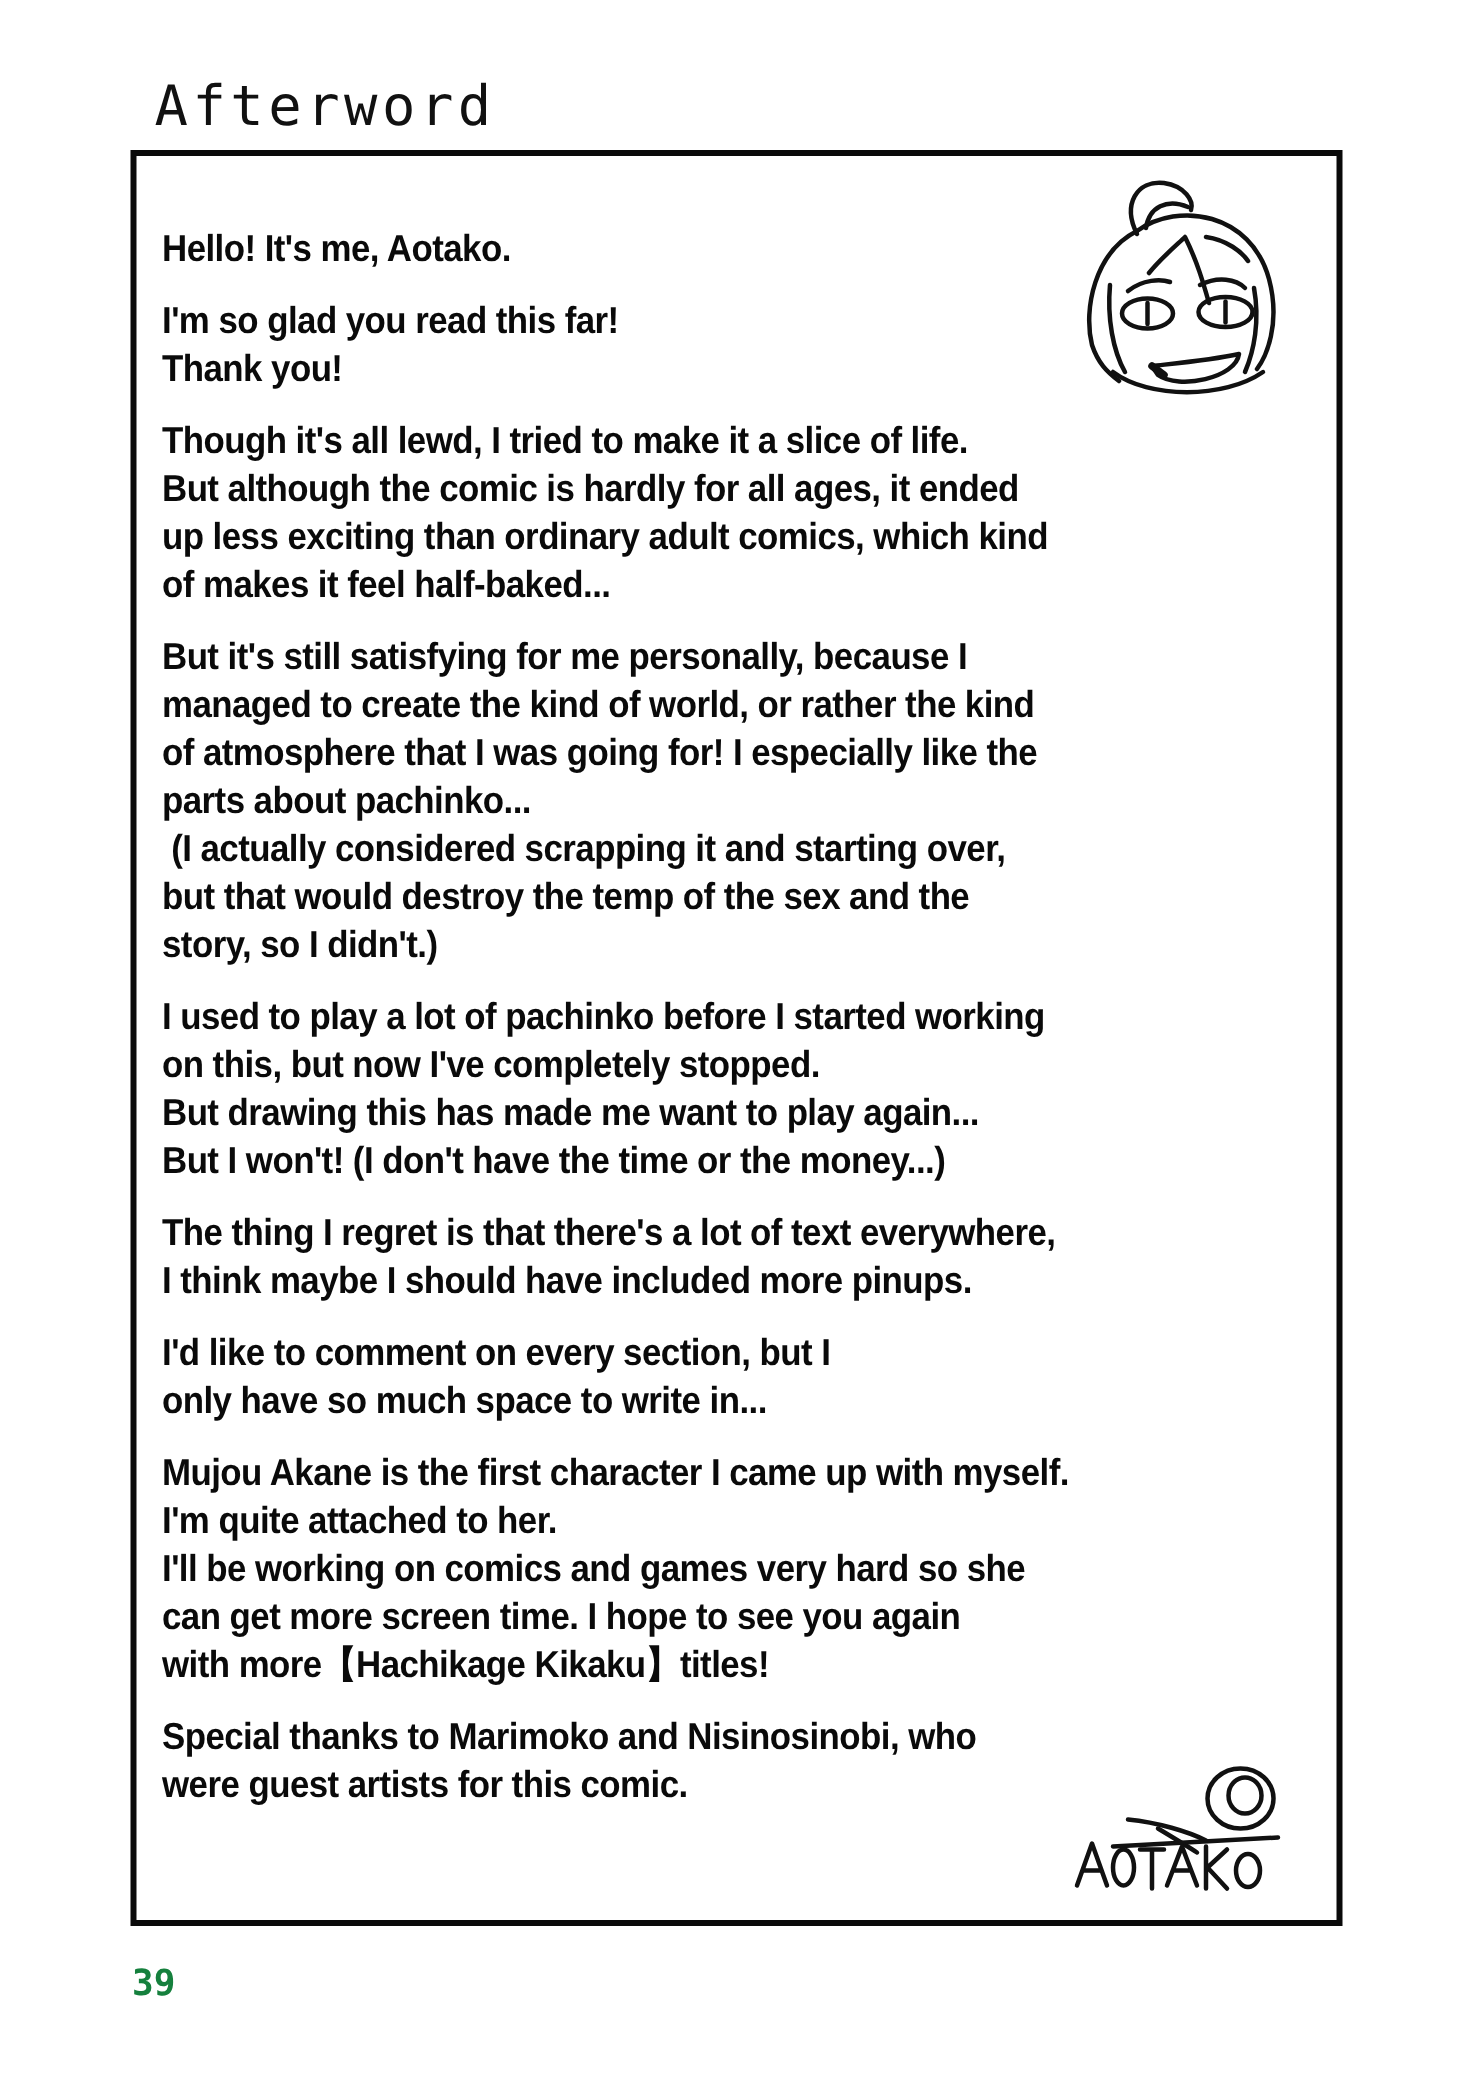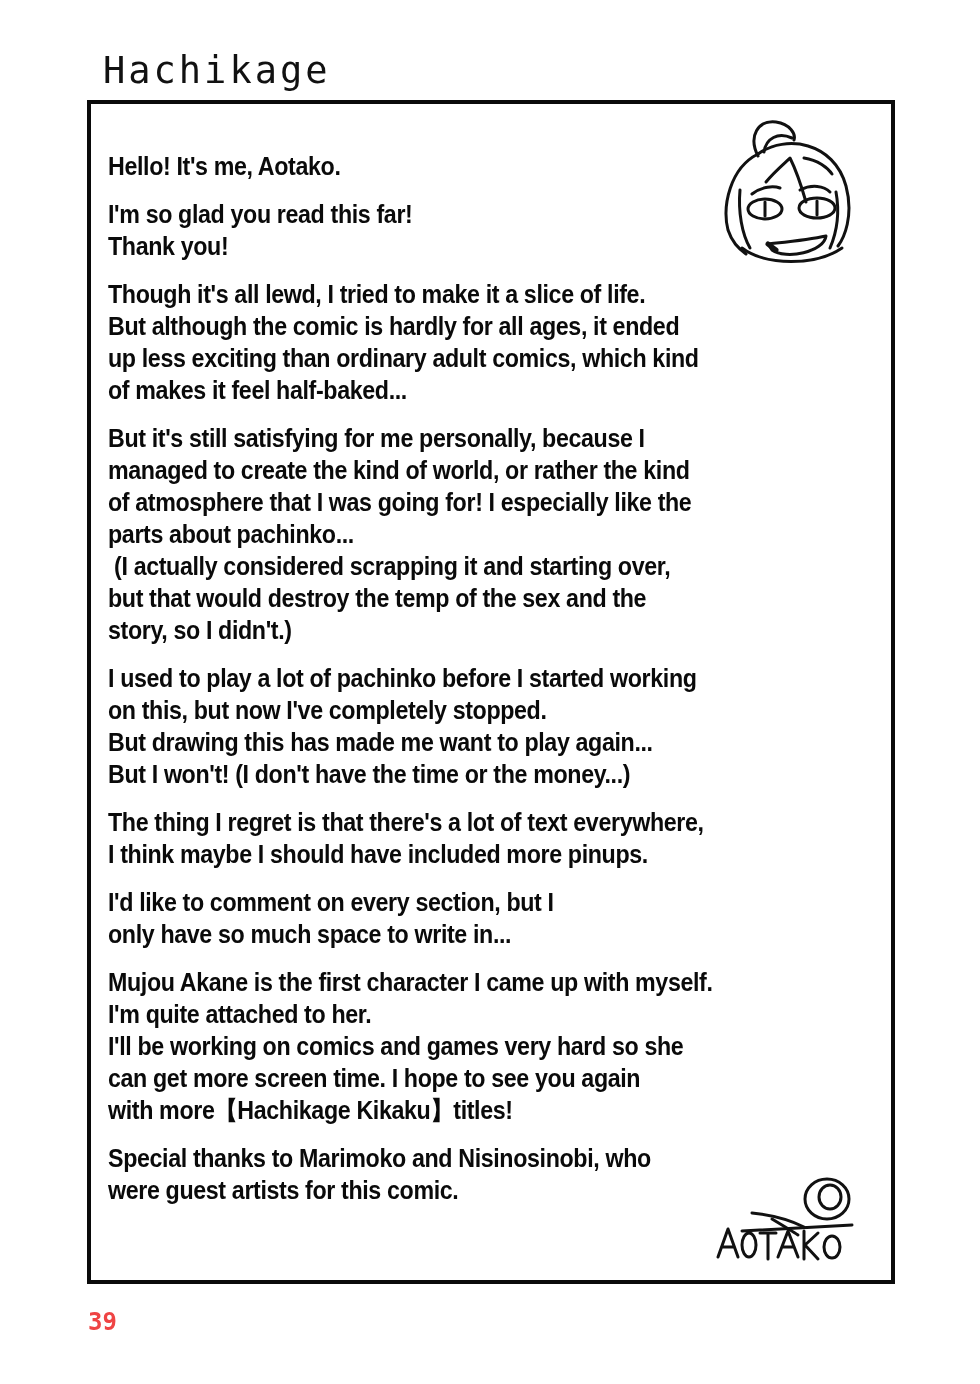--- a/index.html
+++ b/index.html
@@ -68,27 +68,27 @@
       width: 150px;
       height: 90px;
     }
     .page-number {
       position: absolute;
       left: 88px;
       top: 1308px;
       font-family: "DejaVu Sans Mono", monospace;
       font-weight: bold;
       font-size: 24px;
-      color: #ef4444;
+      color: #15803d;
     }
   </style>
 </head>
 <body>
 
-<div class="page-title">Hachikage</div>
+<div class="page-title">Afterword</div>
 
 <div class="frame"></div>
 
 <div class="body-text">
   <div class="para">
     <span class="line">Hello! It's me, Aotako.</span>
   </div>
   <div class="para">
     <span class="line">I'm so glad you read this far!</span>
     <span class="line">Thank you!</span>

